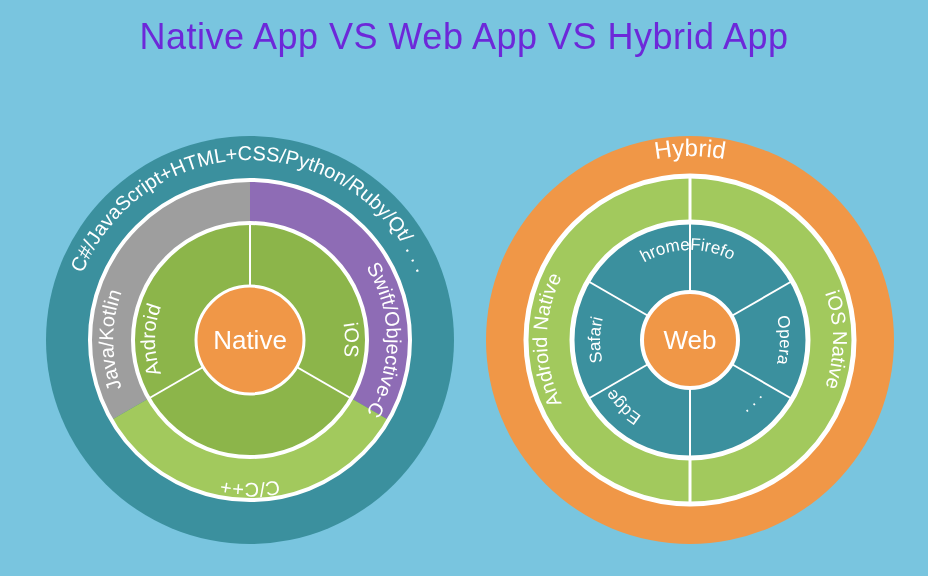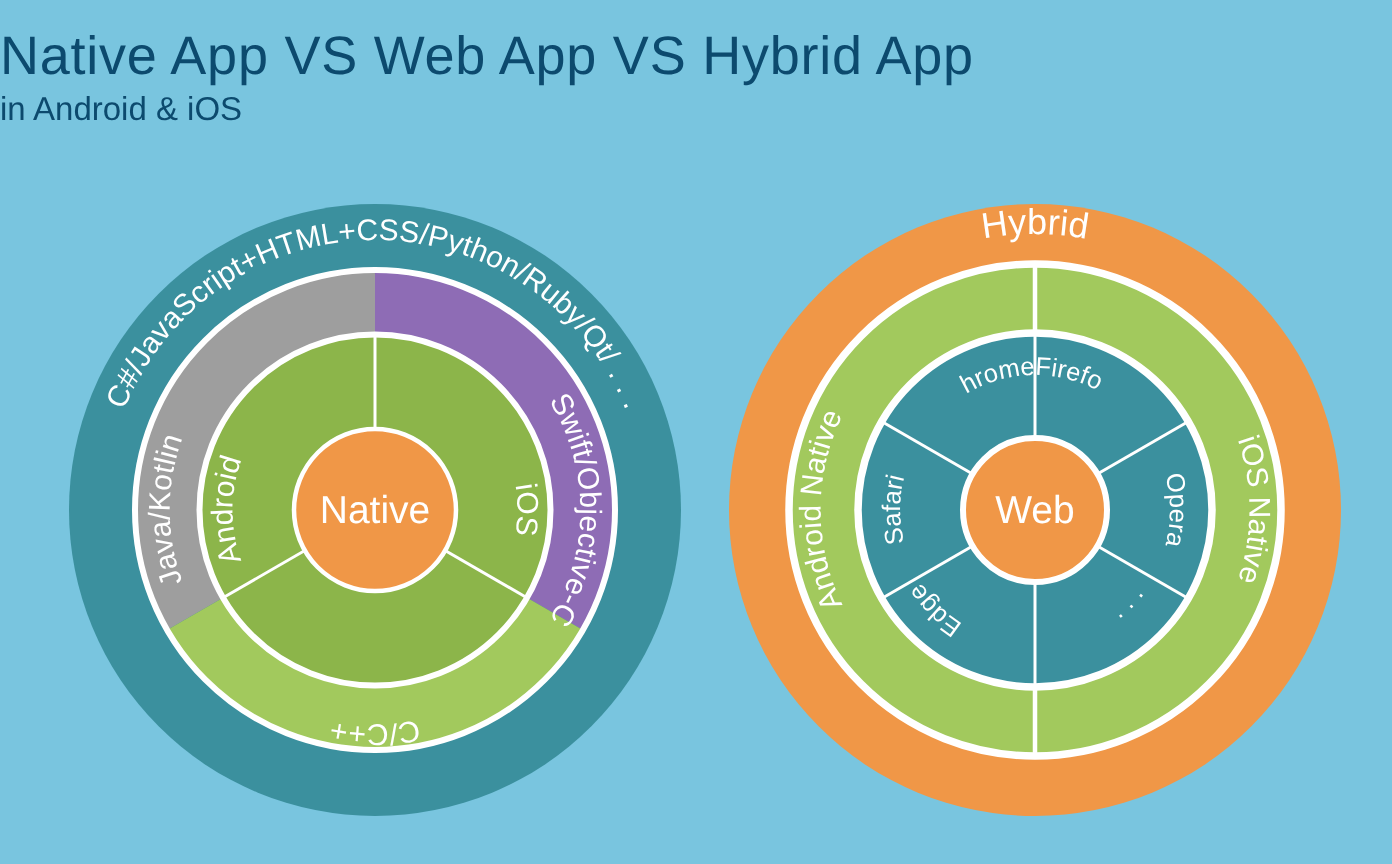--- a/index.html
+++ b/index.html
@@ -5,22 +5,23 @@
   * { box-sizing: border-box; margin: 0; padding: 0; }
   body {
     width: 928px;
     height: 576px;
     background: #79c5df;
     font-family: Arial, Helvetica, sans-serif;
     overflow: hidden;
     position: relative;
   }
   .header {
+    text-align: center;
     padding-top: 16px;
-    color: #0c4a6e;
+    color: #6d28d9;
   }
   .header h1 {
     font-size: 36px;
     font-weight: 400;
     letter-spacing: 0.5px;
   }
   .header h2 {
     font-size: 22px;
     font-weight: 400;
     margin-top: 2px;
@@ -51,21 +52,20 @@
     font-family: Arial, Helvetica, sans-serif;
     text-anchor: middle;
     dominant-baseline: middle;
   }
 </style>
 </head>
 <body>
 
 <div class="header">
   <h1>Native App VS Web App VS Hybrid App</h1>
-  <h2>in Android &amp; iOS</h2>
 </div>
 
 <div class="charts">
 
   <svg class="sunburst" width="440" height="460" viewBox="-220 -230 440 460" style="left:30px; top:0;">
     <defs>
 
       <path id="n-outer" d="M -180 0 A 180 180 0 1 1 180 0"></path>
       <path id="n-ring2-left" d="M -68.5 118.6 A 137 137 0 0 1 -68.5 -118.6"></path>
       <path id="n-ring2-right" d="M 68.5 -118.6 A 137 137 0 0 1 68.5 118.6"></path>

